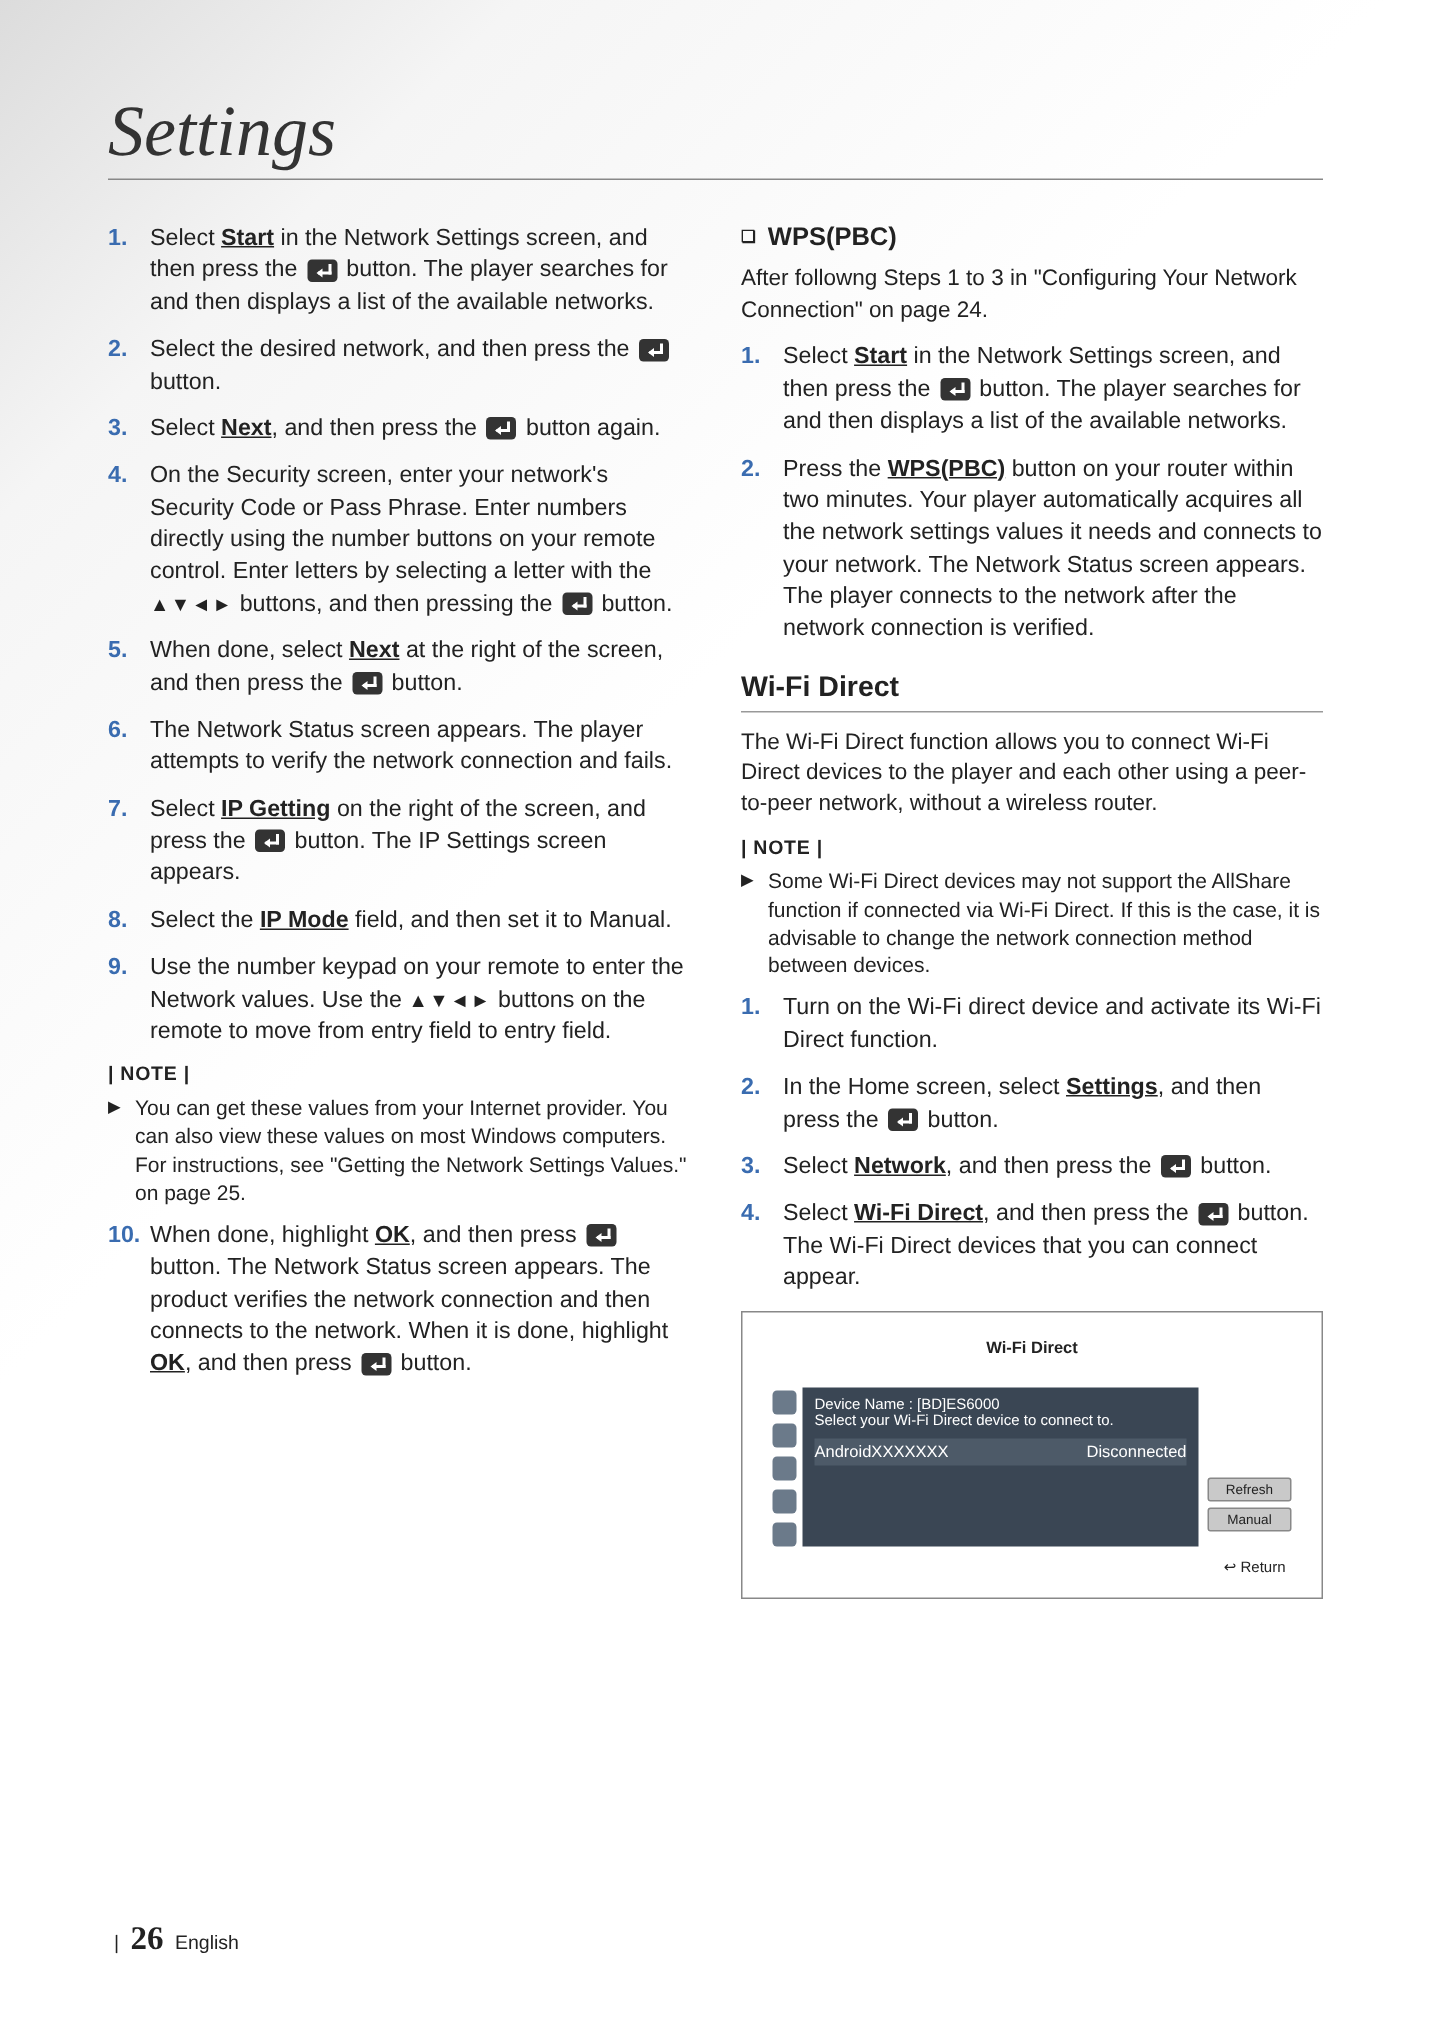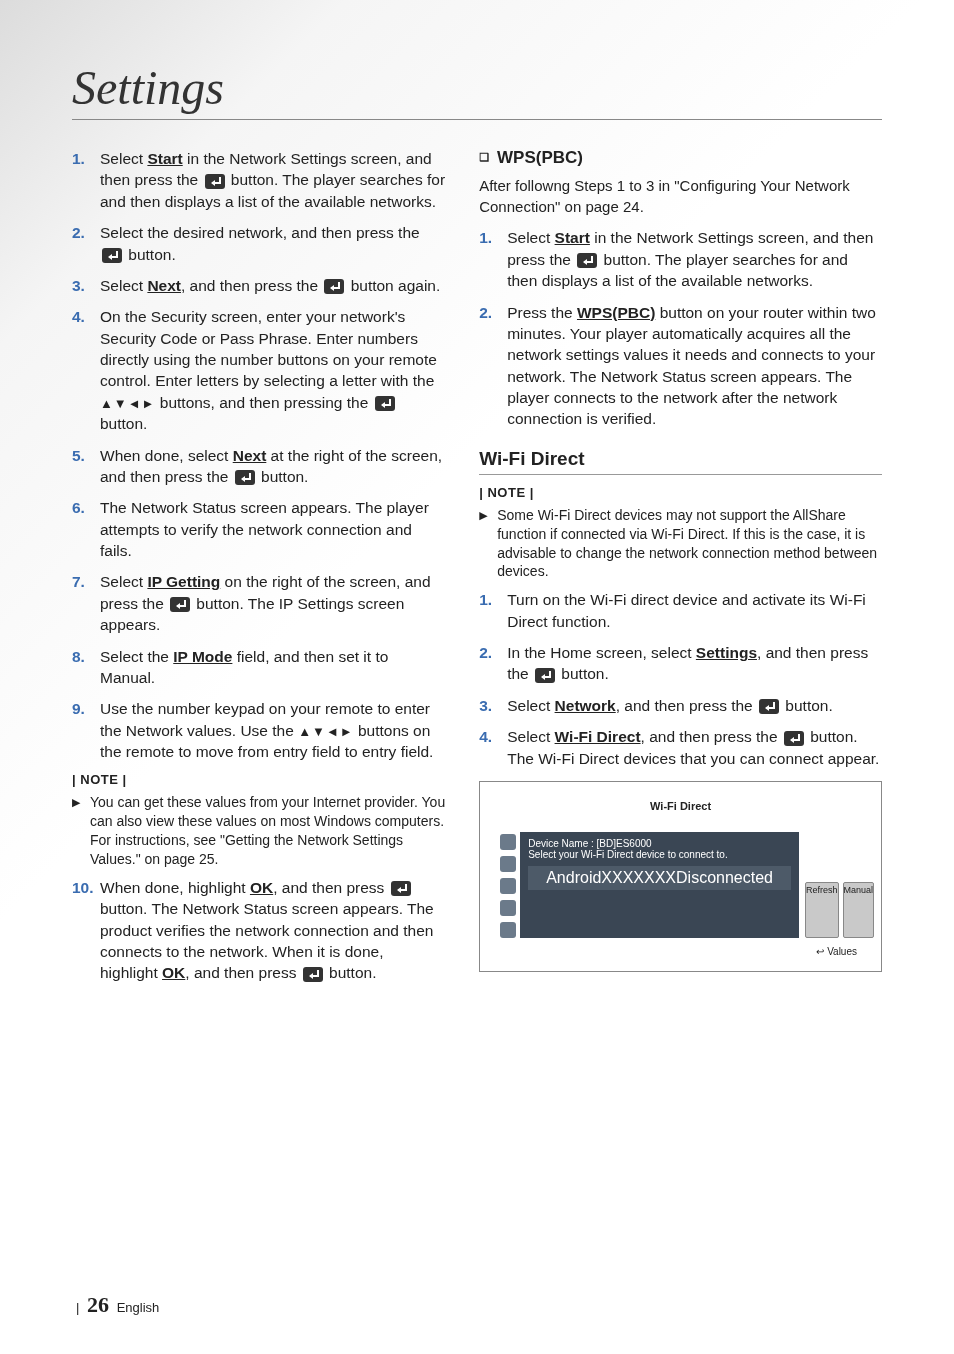--- a/index.html
+++ b/index.html
@@ -146,49 +146,49 @@
     color: #fff;
     font-size: 10px;
     padding: 6px 8px 26px 8px;
     position: relative;
     margin-right: 6px;
   }
   .ss-row {
     display: flex;
     justify-content: space-between;
     background: #4d5a68;
-    padding: 3px 18px;
+    padding: 3px 0;
     margin-top: 6px;
-    font-size: 16px;
+    font-size: 11px;
   }
   .ss-btns {
     width: 56px;
     display: flex;
-    flex-direction: row;
+    flex-direction: column;
     gap: 4px;
-    justify-content: flex-start;
+    justify-content: center;
     padding-top: 50px;
   }
   .ss-btn {
     background: #c9c9c9;
     border: 1px solid #888;
     font-size: 9px;
     text-align: center;
     padding: 2px 0;
     border-radius: 2px;
   }
   .ss-return {
     text-align: right;
     font-size: 10px;
     margin-top: 8px;
     padding-right: 4px;
   }
   .footer {
     position: absolute;
-    bottom: 36px;
+    bottom: 49px;
     left: 76px;
     font-size: 13px;
   }
   .footer .pn {
     font-family: Georgia, serif;
     font-size: 22px;
     font-weight: bold;
     margin: 0 4px;
   }
 </style>
@@ -266,20 +266,21 @@
           <span class="num">1.</span>
           <span class="body">Select <span class="bold">Start</span> in the Network Settings screen, and then press the <span class="enter-icon"></span> button. The player searches for and then displays a list of the available networks.</span>
         </li>
         <li>
           <span class="num">2.</span>
           <span class="body">Press the <span class="bold">WPS(PBC)</span> button on your router within two minutes. Your player automatically acquires all the network settings values it needs and connects to your network. The Network Status screen appears. The player connects to the network after the network connection is verified.</span>
         </li>
       </ol>
 
     <div class="section-hdr">Wi-Fi Direct</div>
+    <div class="intro">The Wi-Fi Direct function allows you to connect Wi-Fi Direct devices to the player and each other using a peer-to-peer network, without a wireless router.</div>
 
     <div class="note-hdr">| NOTE |</div>
     <div class="note-item">
       <span class="tri">▶</span>
       <span>Some Wi-Fi Direct devices may not support the AllShare function if connected via Wi-Fi Direct. If this is the case, it is advisable to change the network connection method between devices.</span>
     </div>
 
     <ol class="steps" id="wifi-steps">
         <li>
           <span class="num">1.</span>
@@ -315,21 +316,21 @@
           <div class="ss-row">
             <span>AndroidXXXXXXX</span>
             <span>Disconnected</span>
           </div>
         </div>
         <div class="ss-btns">
           <div class="ss-btn">Refresh</div>
           <div class="ss-btn">Manual</div>
         </div>
       </div>
-      <div class="ss-return">↩ <span>Values</span></div>
+      <div class="ss-return">↩ <span>Return</span></div>
     </div>
   </div>
 </div>
 
 <div class="footer">
   <span>|</span>
   <span class="pn">26</span>
   <span>English</span>
 </div>
 

